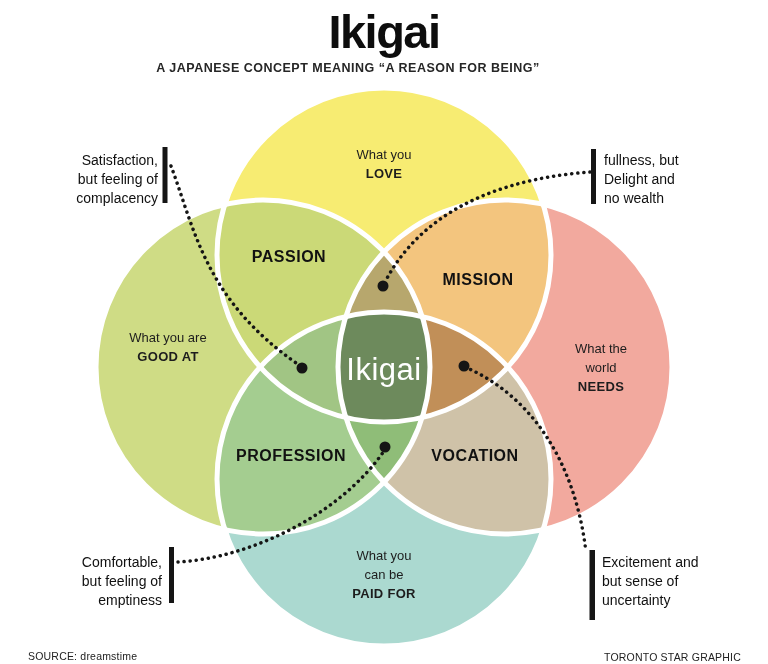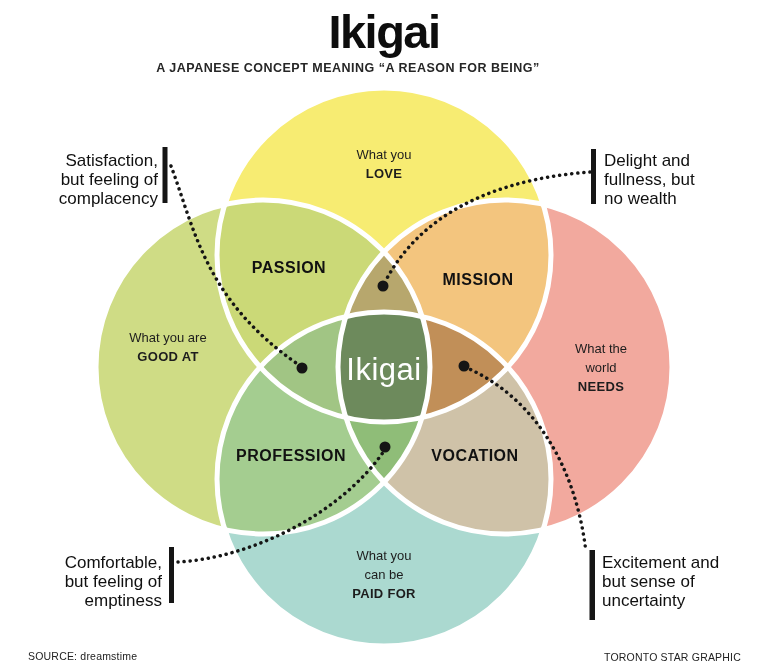--- a/index.html
+++ b/index.html
@@ -16,21 +16,21 @@
   .page-subtitle{
     left:0;top:61px;width:696px;text-align:center;
     font-size:12.5px;font-weight:bold;letter-spacing:.5px;color:#262626;
   }
   .clabel{font-size:13px;line-height:19px;text-align:center;color:#1d1d1d;}
   .clabel .em{font-weight:bold;letter-spacing:.3px;}
   .olabel{font-size:16px;font-weight:bold;letter-spacing:.5px;text-align:center;color:#111;}
   .center-word{
     font-size:31px;color:#ffffff;text-align:center;font-weight:400;letter-spacing:.5px;
   }
-  .ann{font-size:17px;line-height:19px;color:#101010;}
+  .ann{font-size:14px;line-height:19px;color:#101010;}
   .ann.r{text-align:right;}
   .ann.l{text-align:left;}
   .footer-text{font-size:10.5px;letter-spacing:.2px;color:#222;}
 </style>
 </head>
 <body>
 
 <div class="stage">
 
   <svg width="768" height="664" viewBox="0 0 768 664">
@@ -140,35 +140,35 @@
     <div>What the</div>
     <div>world</div>
     <div class="em">NEEDS</div>
   </div>
   <div class="abs clabel" style="left:294px;top:546px;width:180px;">
     <div>What you</div>
     <div>can be</div>
     <div class="em">PAID FOR</div>
   </div>
 
-  <div class="abs olabel" style="left:209px;top:259px;width:160px;">PASSION</div>
+  <div class="abs olabel" style="left:209px;top:248px;width:160px;">PASSION</div>
   <div class="abs olabel" style="left:398px;top:271px;width:160px;">MISSION</div>
   <div class="abs olabel" style="left:211px;top:447px;width:160px;">PROFESSION</div>
   <div class="abs olabel" style="left:395px;top:447px;width:160px;">VOCATION</div>
 
   <div class="abs center-word" style="left:309px;top:352px;width:150px;">Ikigai</div>
 
   <div class="abs ann r" style="right:610px;top:151px;width:150px;">
     <div>Satisfaction,</div>
     <div>but feeling of</div>
     <div>complacency</div>
   </div>
   <div class="abs ann l" style="left:604px;top:151px;width:150px;">
+    <div>fullness, but</div>
     <div>Delight and</div>
-    <div>fullness, but</div>
     <div>no wealth</div>
   </div>
   <div class="abs ann r" style="right:606px;top:553px;width:150px;">
     <div>Comfortable,</div>
     <div>but feeling of</div>
     <div>emptiness</div>
   </div>
   <div class="abs ann l" style="left:602px;top:553px;width:160px;">
     <div>Excitement and</div>
     <div>but sense of</div>

